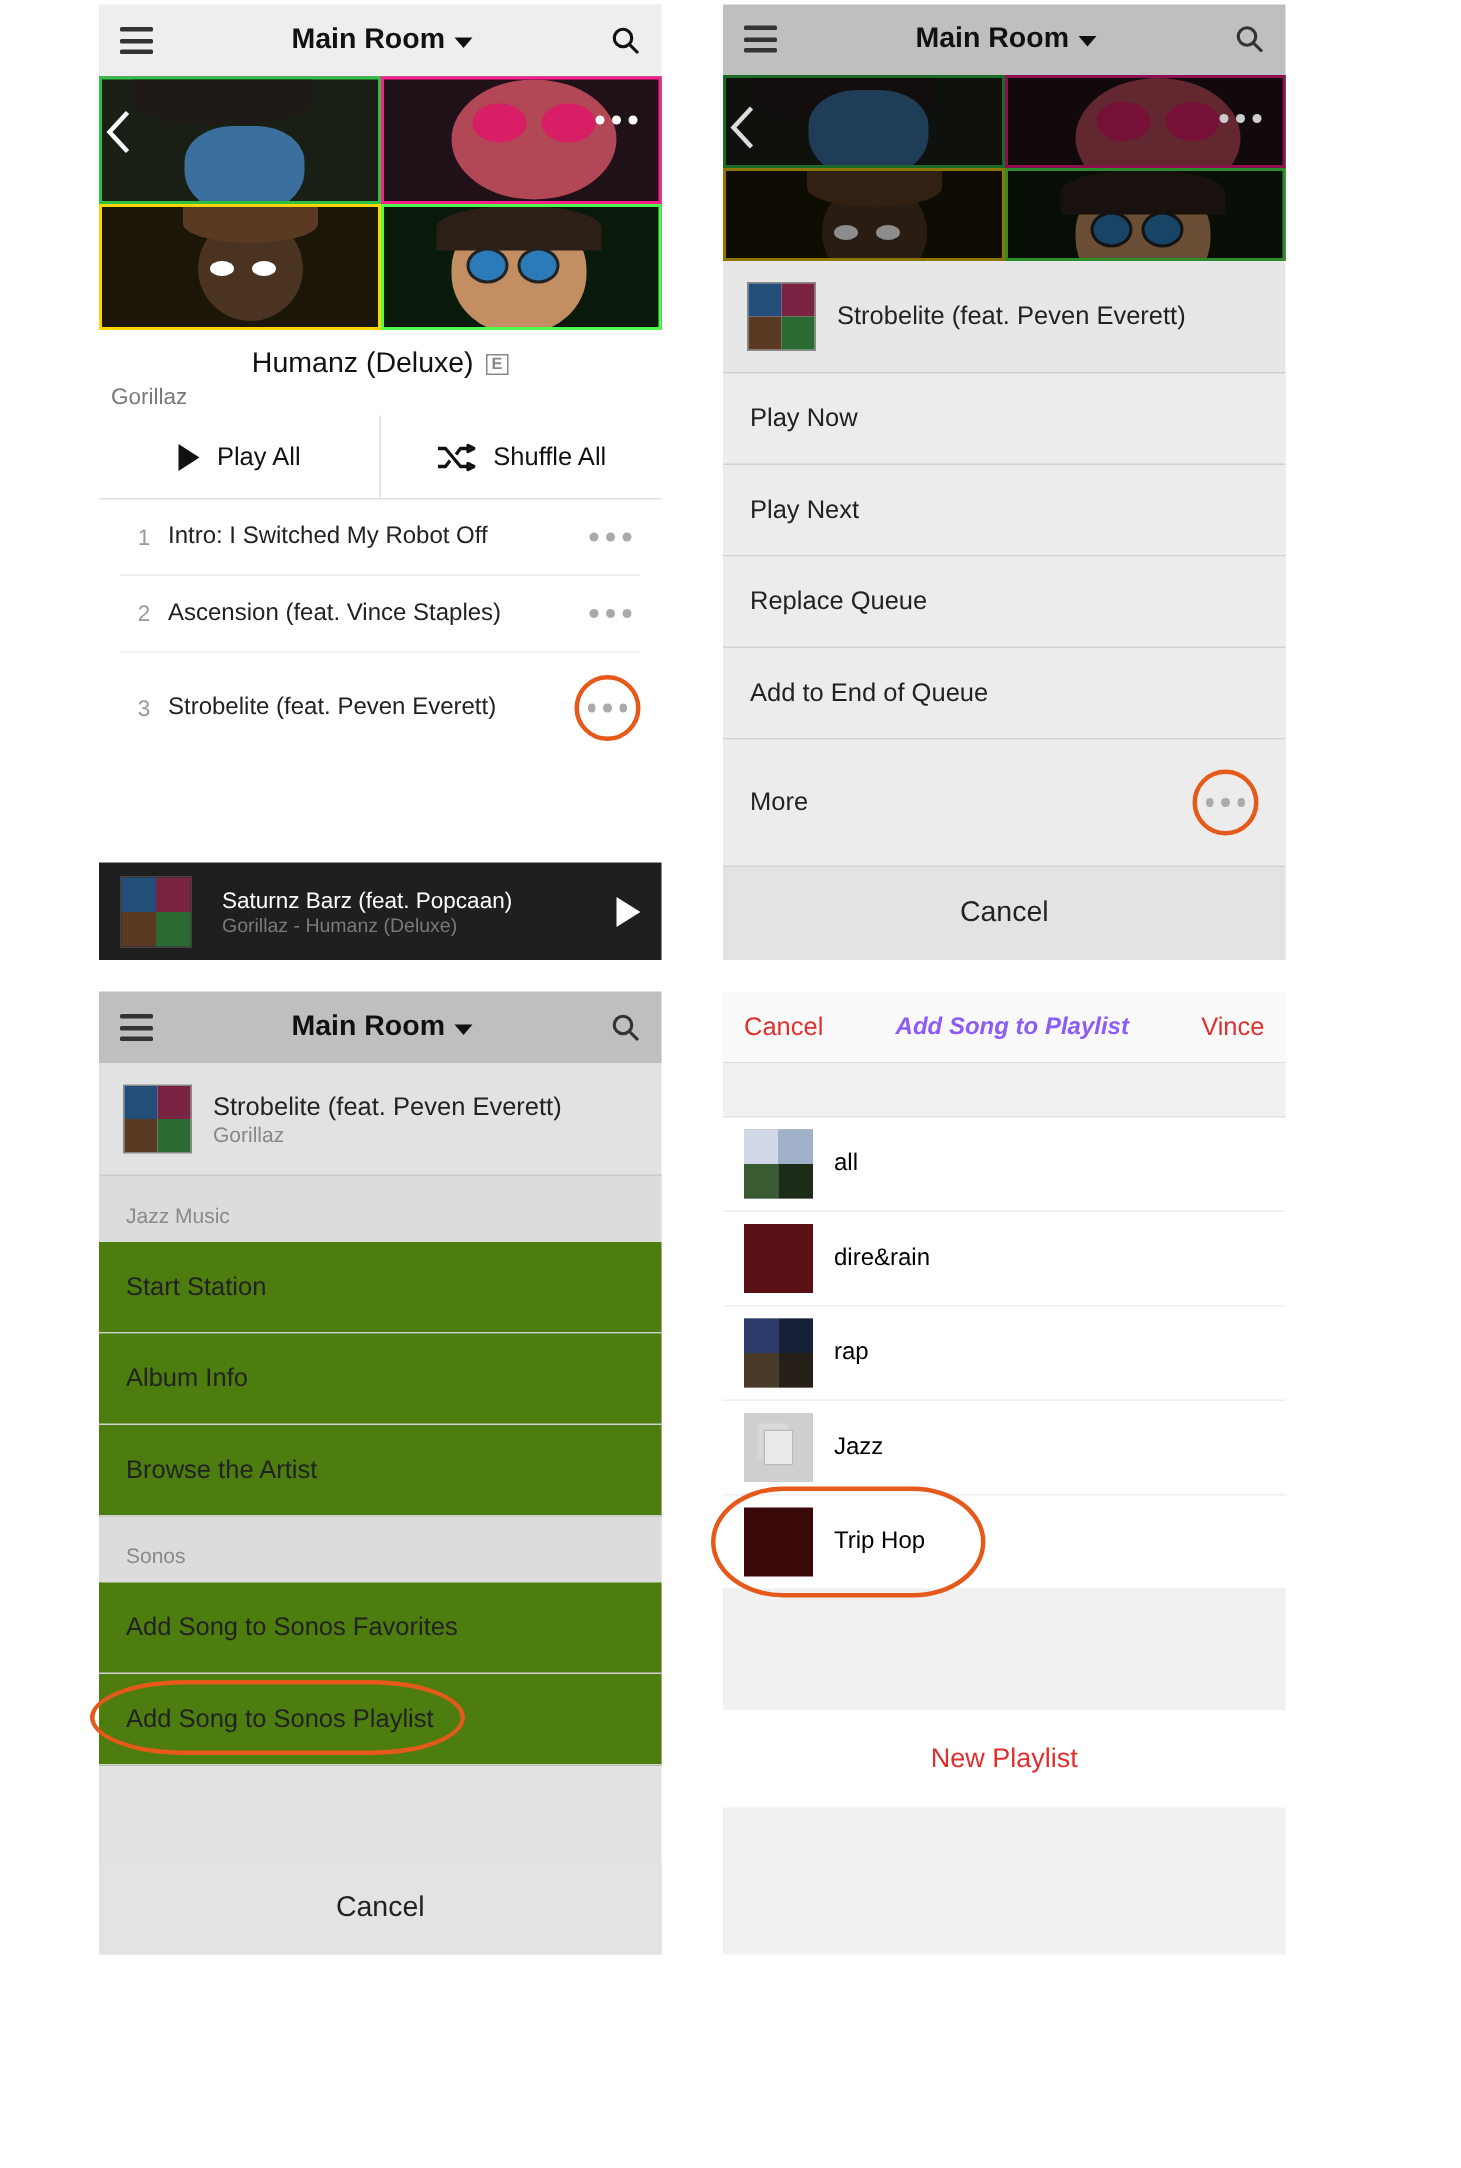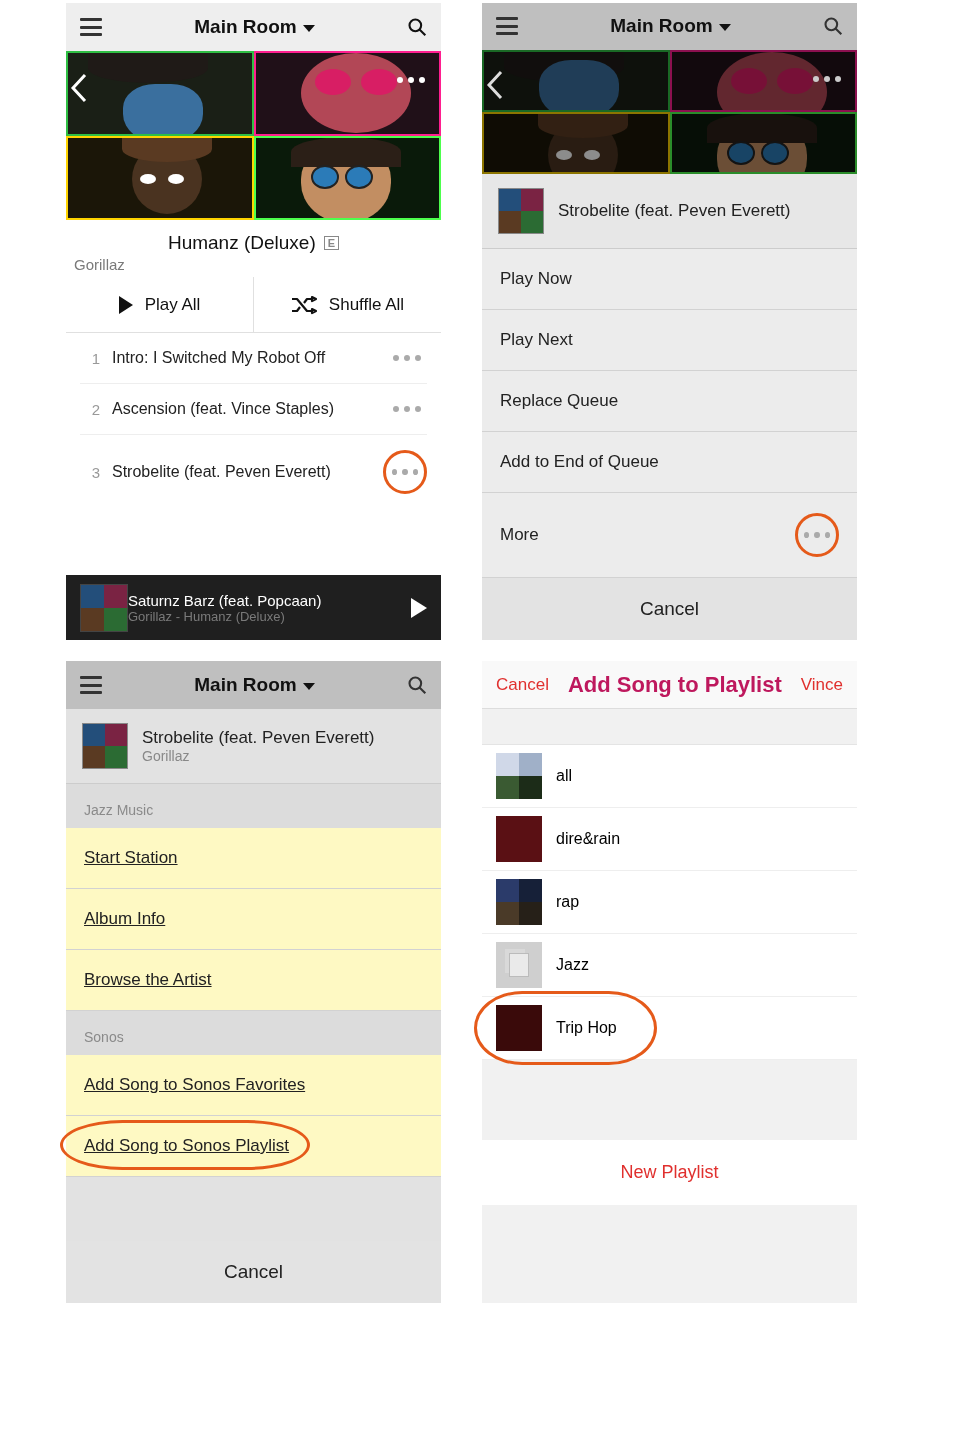--- a/index.html
+++ b/index.html
@@ -91,21 +91,21 @@
   .track-title { flex: 1; color: #222; font-size: 16px; line-height: 1.25; padding-right:6px;}
   .dots { display: flex; gap: 5px; padding: 6px; }
   .dots span { width: 6px; height: 6px; border-radius: 50%; background: #aaa; }
 
   .highlight-circle {
     border: 3px solid #e55a1a; border-radius: 50%;
   }
 
   .nowplay {
     position: absolute; left: 0; right: 0; bottom: 0; height: 65px;
-    background: #1f1f1f; display: flex; align-items: center; padding: 0 14px; gap: 0;
+    background: #1f1f1f; display: flex; align-items: center; padding: 0 14px; gap: 20px;
   }
   .np-thumb { width: 48px; height: 48px; display:grid; grid-template-columns:1fr 1fr; grid-template-rows:1fr 1fr; border:1px solid #444;}
   .np-thumb div { background:#333;}
   .np-thumb .a{background:#234e7a;} .np-thumb .b{background:#7a2343;} .np-thumb .c{background:#5a3a22;} .np-thumb .d{background:#2b6b33;}
   .np-lines { flex: 1; color: #fff; }
   .np-line1 { font-size: 15px; }
   .np-line2 { font-size: 13px; color: #7a7a7a; }
   .np-play { width:0; height:0; border-top:10px solid transparent; border-bottom:10px solid transparent; border-left:16px solid #fff; }
 
   
@@ -119,33 +119,33 @@
   .sheet-title { font-size: 17px; color: #222; }
   .sheet-sub { font-size: 14px; color: #888; }
   .sheet-item { padding: 20px 18px; font-size: 17px; color: #222; border-bottom:1px solid #d2d2d2; background:#ececec; display:flex; align-items:center;}
   .sheet-item .flex { flex:1; }
   .sheet-cancel { background:#e3e3e3; text-align:center; font-size:19px; padding: 20px 0; color:#222; margin-top:auto;}
 
   
   #p3 { top: 661px; left: 66px; width: 375px; height: 642px; }
   #p3 .sheet { background:#e2e2e2;}
   .section-label { font-size:14px; color:#8a8a8a; padding: 18px 18px 10px; background:#dcdcdc; }
-  #p3 .sheet-item { background:#fef9c3;text-decoration:underline; }
+  #p3 .sheet-item { background:#4d7c0f; }
   .oval-highlight {
     border: 3px solid #e55a1a;
     border-radius: 50% / 100%;
     position: absolute;
     pointer-events: none;
   }
 
   
   #p4 { top: 661px; left: 482px; width: 375px; height: 642px; background:#fff;}
   .nav4 { height: 48px; display:flex; align-items:center; justify-content:space-between; padding: 0 14px; border-bottom:1px solid #ddd; background:#f9f9f9;}
   .red { color:#e0302e; font-size:17px; }
-  .nav4-title { font-weight:700; font-size:22px; color:#be185d;}
+  .nav4-title { font-weight:700; font-size:16px; color:#8b5cf6;font-style:italic;}
   .spacer-bar { height: 36px; background:#f1f1f1; border-bottom:1px solid #e4e4e4;}
   .pl-row { display:flex; align-items:center; gap:14px; padding: 8px 14px; min-height:58px; border-bottom:1px solid #eee; position:relative;}
   .pl-thumb { width:46px; height:46px; background:#888; position:relative; display:grid; grid-template-columns:1fr 1fr; grid-template-rows:1fr 1fr;}
   .pl-thumb.solid { display:block; }
   .pl-thumb.placeholder { background:#cfcfcf; display:flex; align-items:center; justify-content:center;}
   .pl-thumb.placeholder::before { content:""; width:18px; height:22px; background:#eaeaea; border:1px solid #bbb; box-shadow: -4px -4px 0 #d9d9d9; }
   .pl-thumb .q1{background:#d0d8e8;} .pl-thumb .q2{background:#a0b0c8;} .pl-thumb .q3{background:#3a5a32;} .pl-thumb .q4{background:#1c2c18;}
   .pl-thumb.red1 { background:#5a1014; }
   .pl-thumb.rap .q1{background:#2b3b6a;} .pl-thumb.rap .q2{background:#162038;} .pl-thumb.rap .q3{background:#4a3a28;} .pl-thumb.rap .q4{background:#262018;}
   .pl-thumb.trip { background:#3a0a0a; }

